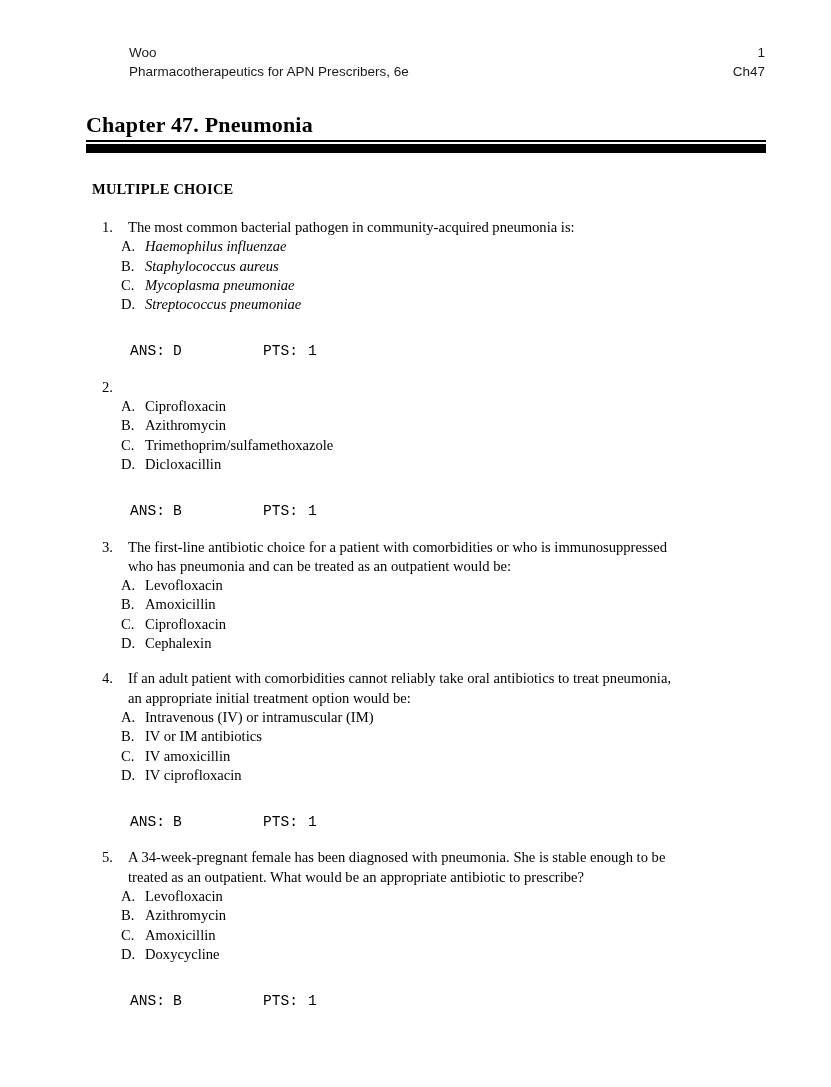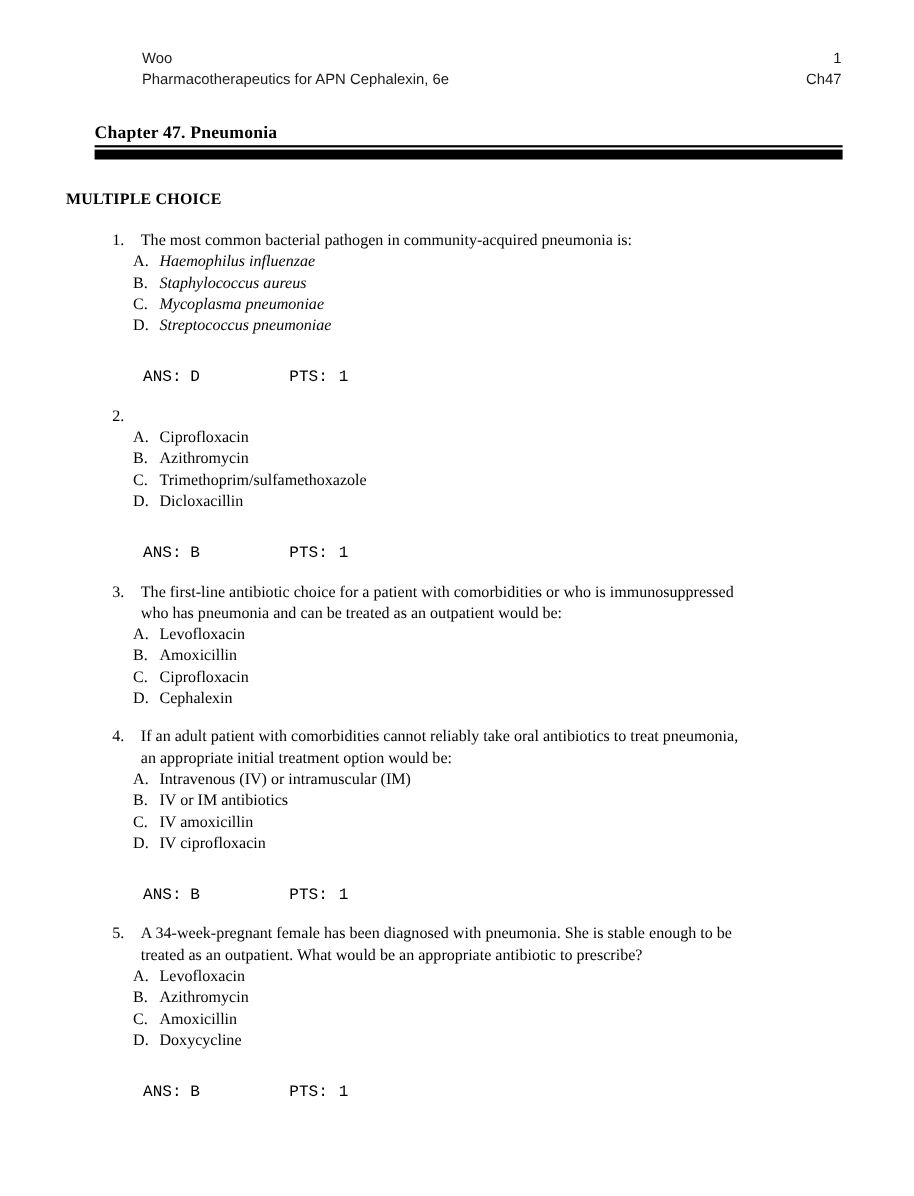--- a/index.html
+++ b/index.html
@@ -26,35 +26,35 @@
     font-family: "Liberation Sans", sans-serif;
     font-size: 13.5px;
     line-height: 18.5px;
     color: #1a1a1a;
   }
   .header-right { text-align: right; }
 
   
   .chapter-wrap { margin: 31px 65px 0 86px; }
   .chapter-title {
-    font-size: 16px;
+    font-size: 22px;
     font-weight: bold;
     letter-spacing: 0.2px;
     padding-bottom: 2px;
     border-bottom: 2px solid #000000;
   }
   .chapter-rule {
     height: 9px;
     background: #000000;
     margin-top: 2px;
   }
 
   
   .section-heading {
-    margin: 28px 0 0 60px;
+    margin: 28px 0 0 92px;
     font-size: 14.5px;
     font-weight: bold;
     letter-spacing: 0.2px;
   }
 
   
   .questions { margin-top: 20px; }
   .question {
     margin: 0 60px 16px 102px;
     font-size: 14.6px;
@@ -73,21 +73,21 @@
   .pts-label  { display: inline-block; width: 45px; }
 </style>
 </head>
 <body>
 
 <div class="page">
 
   <div class="header">
     <div class="header-left">
       <div>Woo</div>
-      <div>Pharmacotherapeutics for APN Cephalexin, 6e</div>
+      <div>Pharmacotherapeutics for APN Prescribers, 6e</div>
     </div>
     <div class="header-right">
       <div>1</div>
       <div>Ch47</div>
     </div>
   </div>
 
   <div class="chapter-wrap">
     <div class="chapter-title">Chapter 47. Pneumonia</div>
     <div class="chapter-rule"></div>

